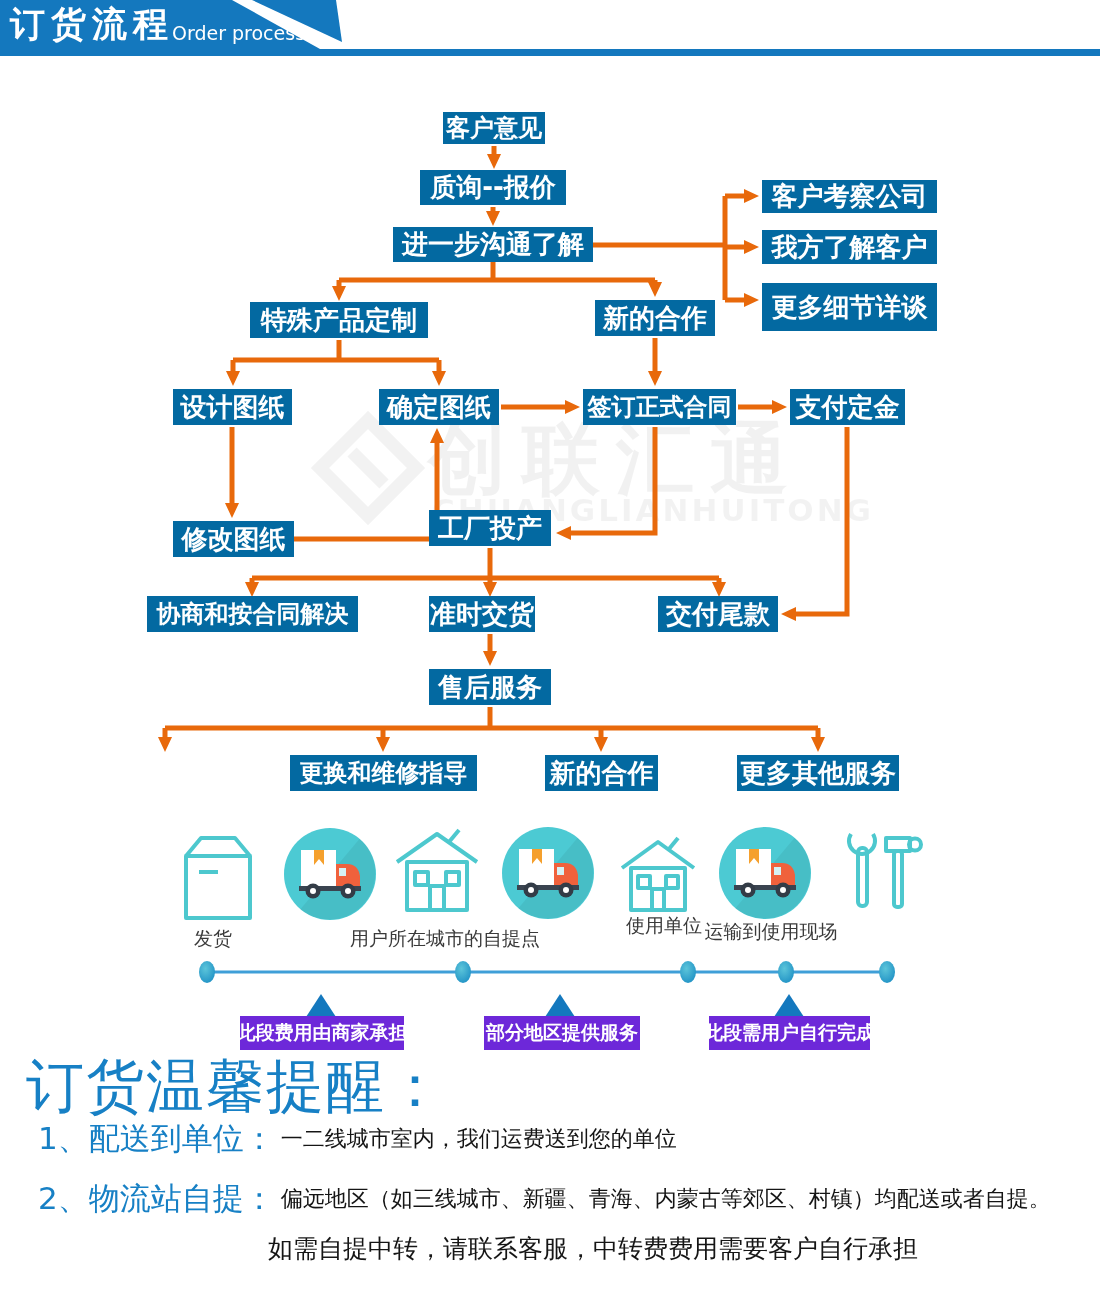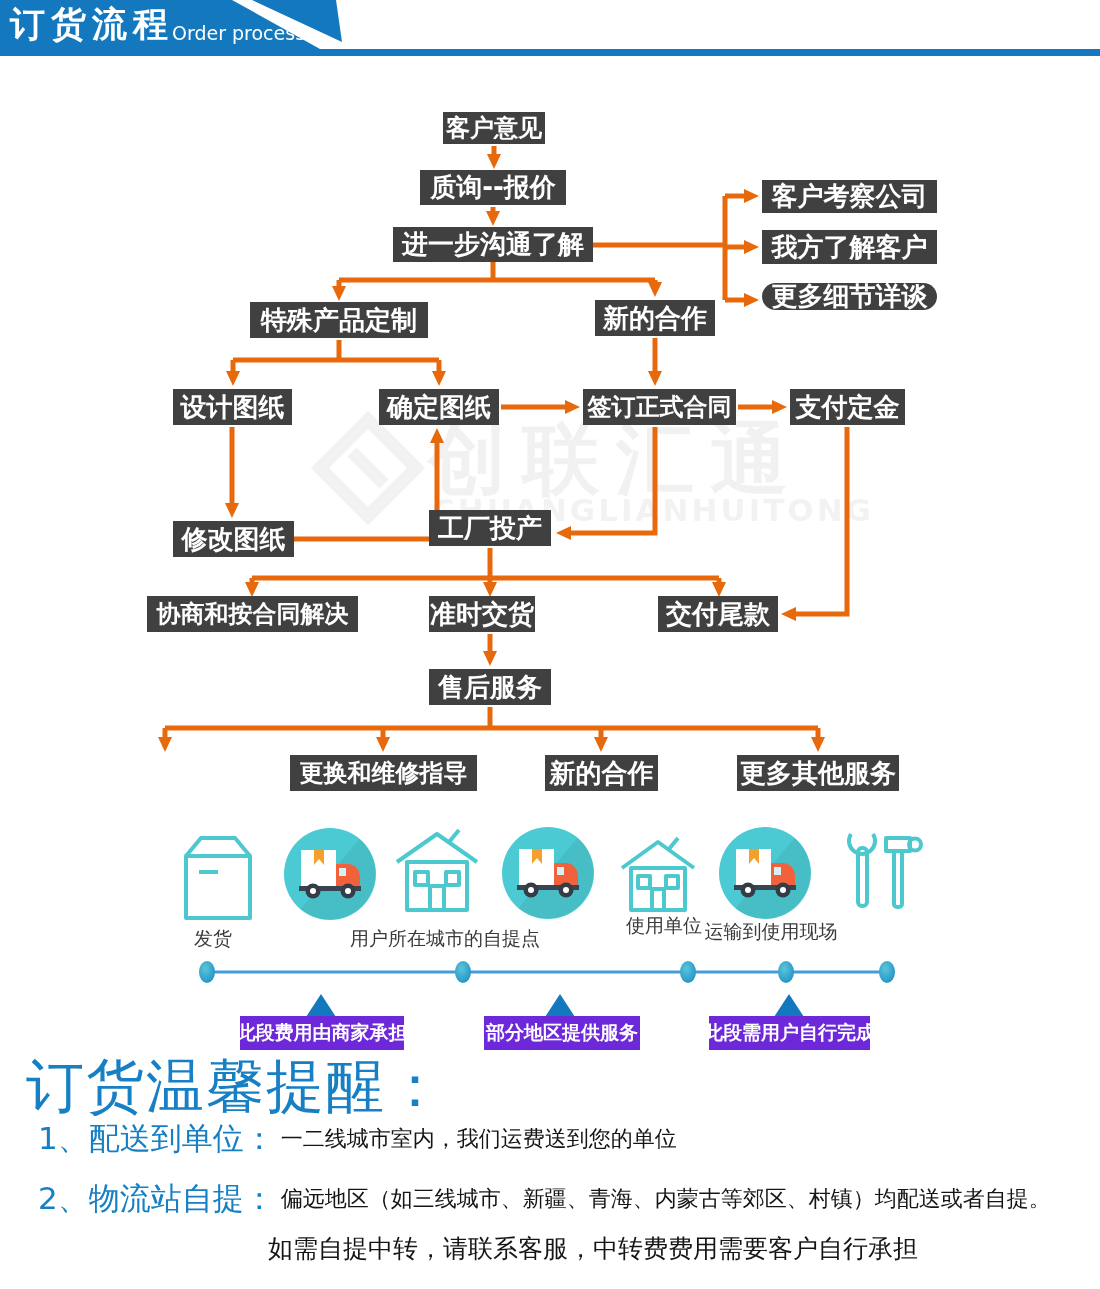--- a/index.html
+++ b/index.html
@@ -8,28 +8,28 @@
   svg{position:absolute;left:0;top:0;}
   
   .header-title{position:absolute;left:10px;top:1px;font-size:35px;font-weight:bold;
     color:#fff;letter-spacing:6px;z-index:3;}
   .header-sub{position:absolute;left:172px;top:22px;font-size:19px;color:#fff;z-index:3;}
   
   .wm{position:absolute;z-index:0;color:rgba(0,0,0,0.055);font-weight:bold;}
   .wm-title{left:428px;top:408px;font-size:78px;letter-spacing:16px;}
   .wm-sub{left:432px;top:492px;font-size:31px;letter-spacing:3px;color:rgba(0,0,0,0.05);}
   
-  .node{position:absolute;background:#404040;color:#fff;font-weight:bold;font-size:26px;
+  .node{position:absolute;background:#0369a1;color:#fff;font-weight:bold;font-size:26px;
     display:flex;align-items:center;justify-content:center;z-index:2;white-space:nowrap;}
   .n0{left:443px;top:112px;width:102px;height:32px;font-size:24px;}
   .n1{left:420px;top:170px;width:146px;height:35px;}
   .n2{left:393px;top:227px;width:200px;height:35px;}
   .n3{left:762px;top:180px;width:175px;height:33px;}
   .n4{left:762px;top:230px;width:175px;height:34px;}
-  .n5{left:762px;top:283px;width:175px;height:27px;border-radius:14px;}
+  .n5{left:762px;top:283px;width:175px;height:48px;}
   .n6{left:250px;top:302px;width:178px;height:36px;}
   .n7{left:595px;top:300px;width:120px;height:36px;}
   .n8{left:173px;top:389px;width:119px;height:36px;}
   .n9{left:379px;top:389px;width:120px;height:36px;}
   .n10{left:583px;top:389px;width:153px;height:36px;font-size:24px;}
   .n11{left:790px;top:389px;width:115px;height:36px;}
   .n12{left:173px;top:521px;width:121px;height:36px;}
   .n13{left:429px;top:510px;width:122px;height:36px;}
   .n14{left:147px;top:596px;width:211px;height:36px;font-size:24px;}
   .n15{left:429px;top:596px;width:106px;height:36px;}

